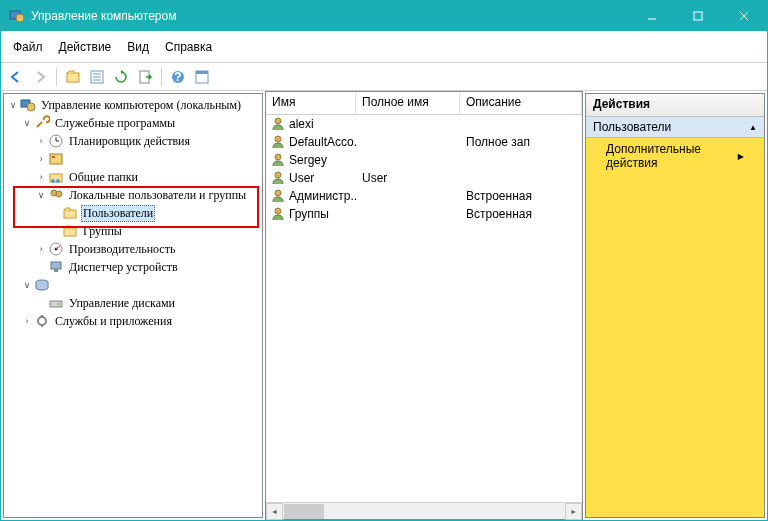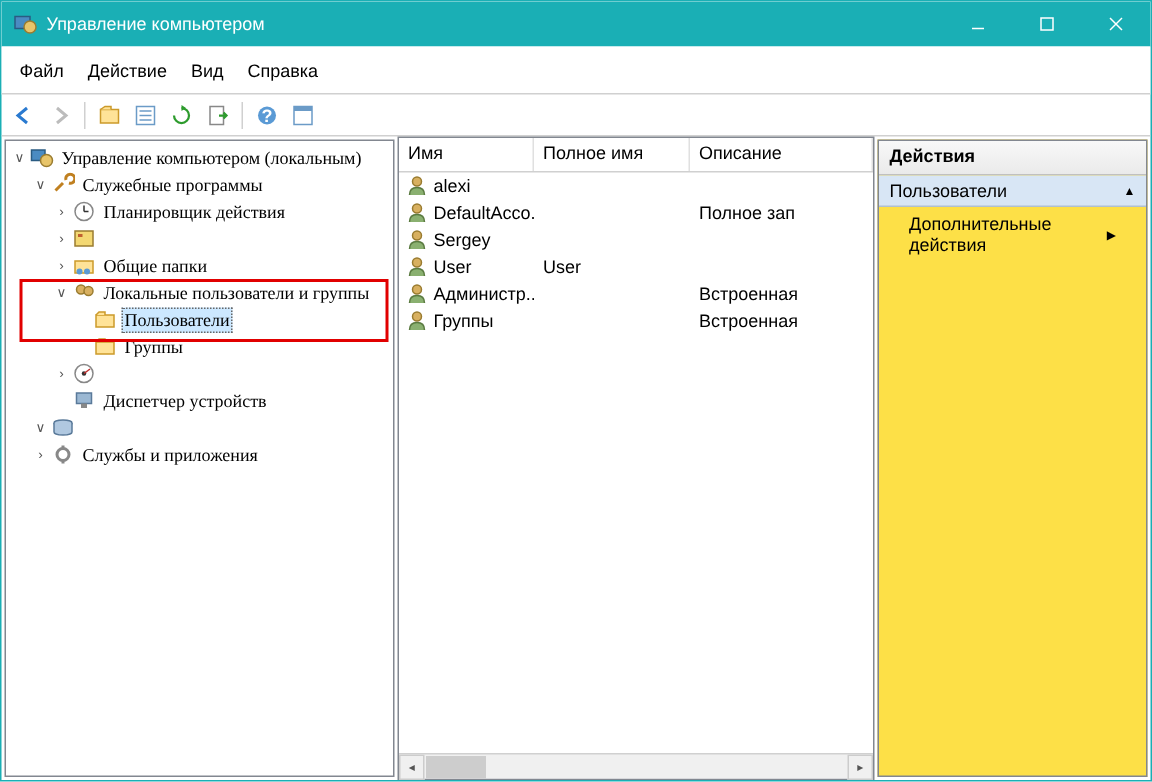--- a/index.html
+++ b/index.html
@@ -229,39 +229,50 @@
     </div>
     <div class="tree-node indent-2">
       <span class="tree-expander">›</span>
       <span class="tree-ico">
           <svg width="16" height="16">
             <circle cx="8" cy="8" r="6" fill="#fff" stroke="#888"></circle>
             <circle cx="8" cy="8" r="1.5" fill="#333"></circle>
             <line x1="8" y1="8" x2="12" y2="5" stroke="#c03030"></line>
           </svg>
         </span>
+      <span class="tree-label">Производительность</span>
     </div>
     <div class="tree-node indent-2">
       <span class="tree-expander"></span>
       <span class="tree-ico">
           <svg width="16" height="16">
             <rect x="3" y="3" width="10" height="7" fill="#9bb8d3" stroke="#5a7a9a"></rect>
             <rect x="6" y="10" width="4" height="3" fill="#888"></rect>
           </svg>
         </span>
       <span class="tree-label">Диспетчер устройств</span>
     </div>
     <div class="tree-node indent-1">
       <span class="tree-expander">∨</span>
       <span class="tree-ico">
           <svg width="16" height="16">
             <ellipse cx="8" cy="5" rx="6" ry="2" fill="#b0c8e0" stroke="#5a7a9a"></ellipse>
             <path d="M2 5 L2 11 A6 2 0 0 0 14 11 L14 5" fill="#b0c8e0" stroke="#5a7a9a"></path>
           </svg>
         </span>
+    </div>
+    <div class="tree-node indent-2">
+      <span class="tree-expander"></span>
+      <span class="tree-ico">
+          <svg width="16" height="16">
+            <rect x="2" y="6" width="12" height="6" fill="#d0d0d0" stroke="#888"></rect>
+            <circle cx="11" cy="9" r="1" fill="#5d5"></circle>
+          </svg>
+        </span>
+      <span class="tree-label">Управление дисками</span>
     </div>
     <div class="tree-node indent-1">
       <span class="tree-expander">›</span>
       <span class="tree-ico">
           <svg width="16" height="16">
             <circle cx="8" cy="8" r="4" fill="none" stroke="#888" stroke-width="2"></circle>
             <rect x="7" y="2" width="2" height="3" fill="#888"></rect>
             <rect x="7" y="11" width="2" height="3" fill="#888"></rect>
           </svg>
         </span>

